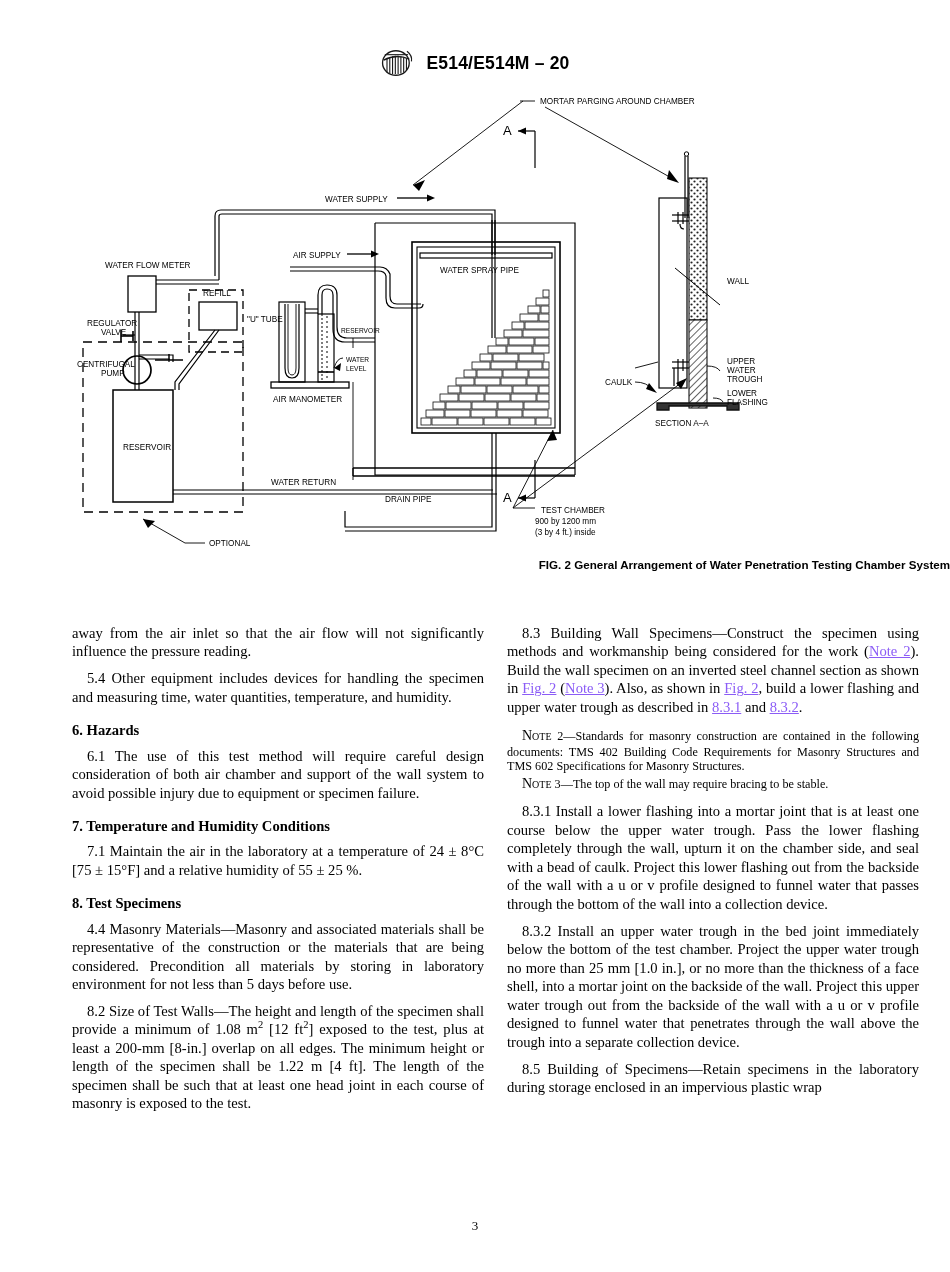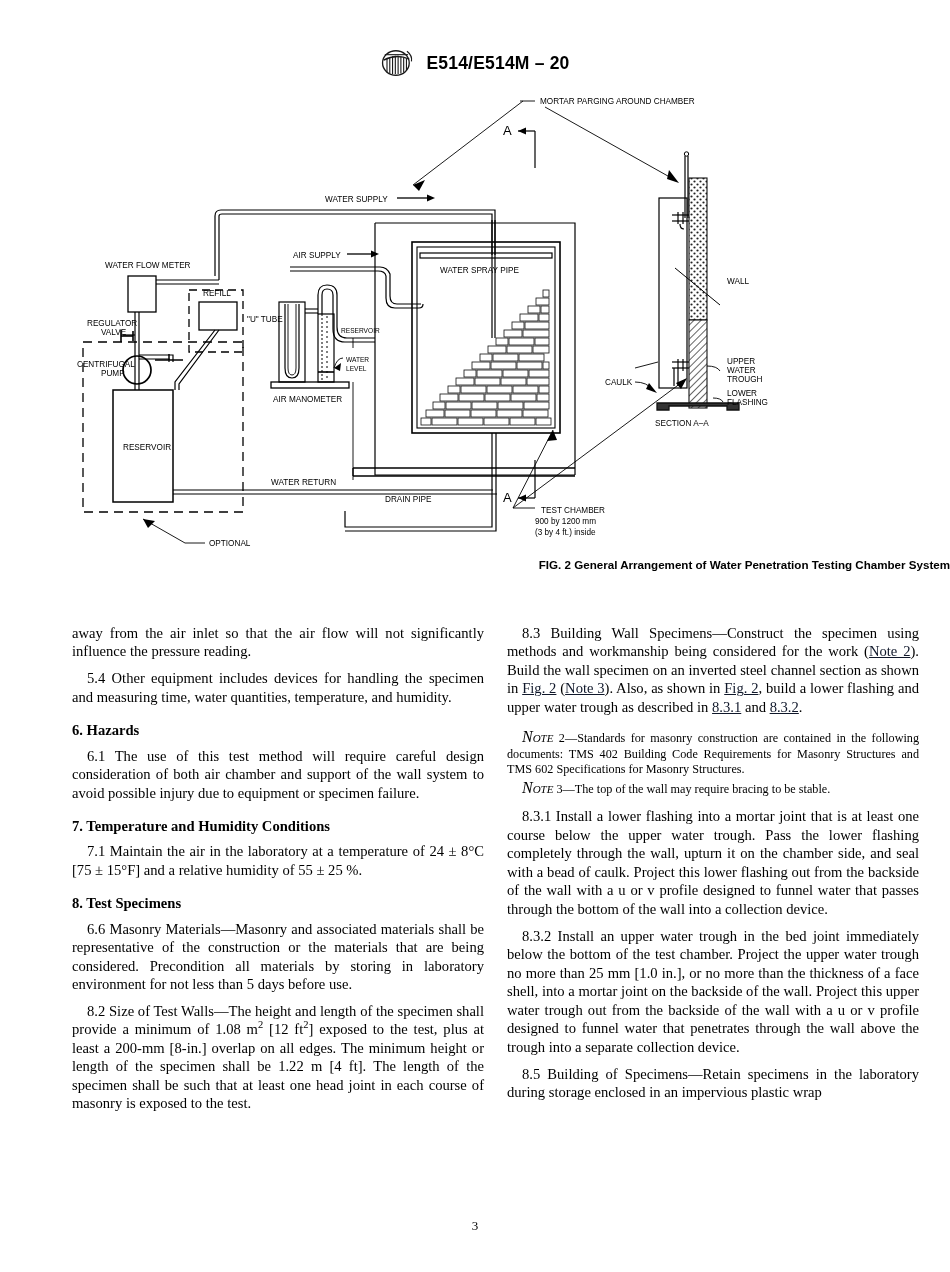--- a/index.html
+++ b/index.html
@@ -100,25 +100,24 @@
   .note {
     font-size: 12.2px;
     line-height: 1.22;
     text-align: justify;
     margin: 11px 0 0 0;
     text-indent: 15px;
   }
   .note + .note { margin-top: 1px; }
   .note-label {
     font-variant: small-caps;
-    font-size: 16px;
-    font-style: italic;
+    font-size: 14px;
   }
   .ital { }
-  .xref { color: #0f172a; }
+  .xref { color: #8b5cf6; }
   sup { font-size: 0.72em; vertical-align: super; line-height: 0; }
 
   
   .page-number {
     position: absolute;
     top: 1218px;
     left: 0;
     width: 950px;
     text-align: center;
     font-size: 13px;
@@ -482,21 +481,21 @@
       <p class="para indent">5.4 Other equipment includes devices for handling the specimen and measuring time, water quantities, temperature, and humidity.</p>
 
       <h3 class="sec">6. Hazards</h3>
       <p class="para indent">6.1 The use of this test method will require careful design consideration of both air chamber and support of the wall system to avoid possible injury due to equipment or specimen failure.</p>
 
       <h3 class="sec">7. Temperature and Humidity Conditions</h3>
       <p class="para indent">7.1  Maintain the air in the laboratory at a temperature of 24 ± 8°C [75 ± 15°F] and a relative humidity of 55  ± 25 %.</p>
 
       <h3 class="sec">8. Test Specimens</h3>
 
-      <p class="para indent"><span>6.6</span> <span class="ital">Masonry Materials</span><span>—Masonry and associated materials shall be representative of the construction or the materials that are being considered. Precondition all materials by storing in laboratory environment for not less than 5 days before use.</span></p>
+      <p class="para indent"><span>4.4</span> <span class="ital">Masonry Materials</span><span>—Masonry and associated materials shall be representative of the construction or the materials that are being considered. Precondition all materials by storing in laboratory environment for not less than 5 days before use.</span></p>
 
       <p class="para indent"><span>8.2</span> <span class="ital">Size of Test Walls</span><span>—The height and length of the specimen shall provide a minimum of 1.08 m</span><sup>2</sup><span> [12 ft</span><sup>2</sup><span>] exposed to the test, plus at least a 200-mm [8-in.] overlap on all edges. The minimum height or length of the specimen shall be 1.22 m [4 ft]. The length of the specimen shall be such that at least one head joint in each course of masonry is exposed to the test.</span></p>
     </div>
 
     <div class="col">
       <p class="para indent"><span>8.3</span> <span class="ital">Building Wall Specimens</span><span>—Construct the specimen using methods and workmanship being considered for the work (</span><a class="xref" href="#">Note 2</a><span>). Build the wall specimen on an inverted steel channel section as shown in </span><a class="xref" href="#">Fig. 2</a><span> (</span><a class="xref" href="#">Note 3</a><span>). Also, as shown in </span><a class="xref" href="#">Fig. 2</a><span>, build a lower flashing and upper water trough as described in </span><a class="xref" href="#">8.3.1</a><span> and </span><a class="xref" href="#">8.3.2</a><span>.</span></p>
 
       <p class="note"><span class="note-label">Note</span><span> 2</span><span>—Standards for masonry construction are contained in the following documents: TMS 402 Building Code Requirements for Masonry Structures and TMS 602 Specifications for Masonry Structures.</span></p>
 
       <p class="note"><span class="note-label">Note</span><span> 3</span><span>—The top of the wall may require bracing to be stable.</span></p>

